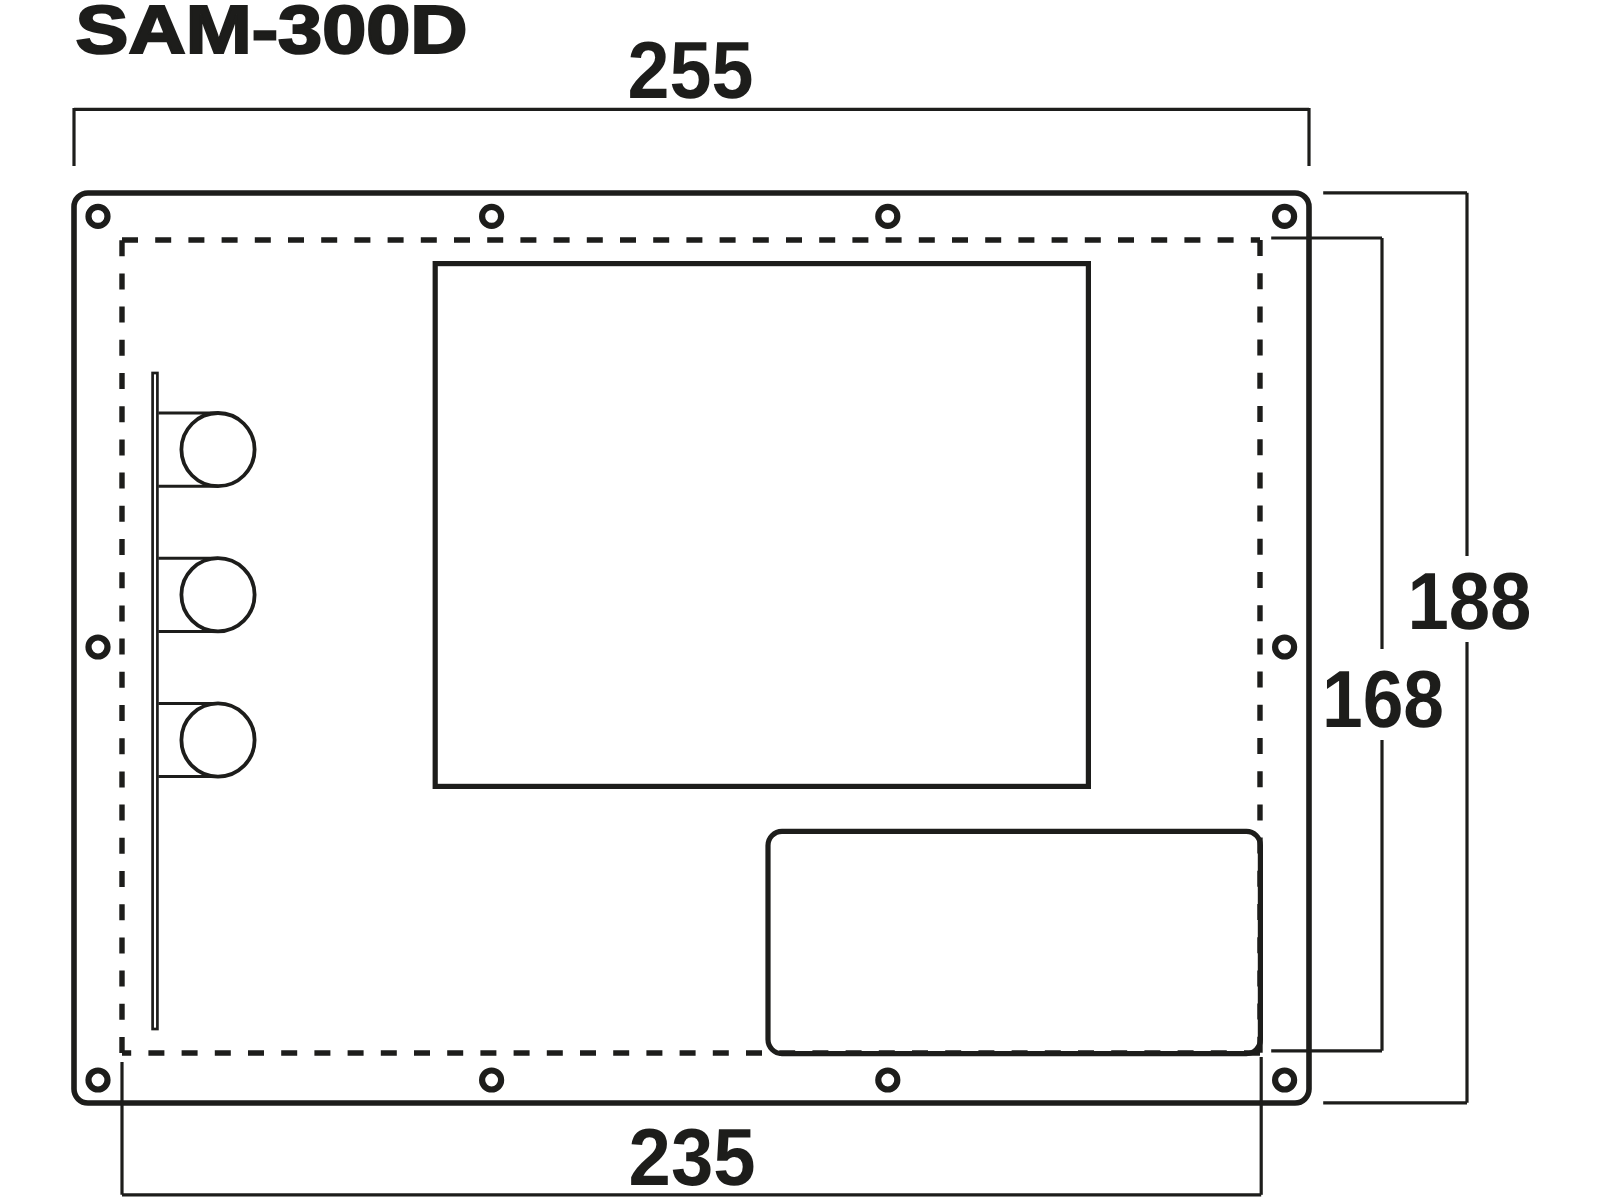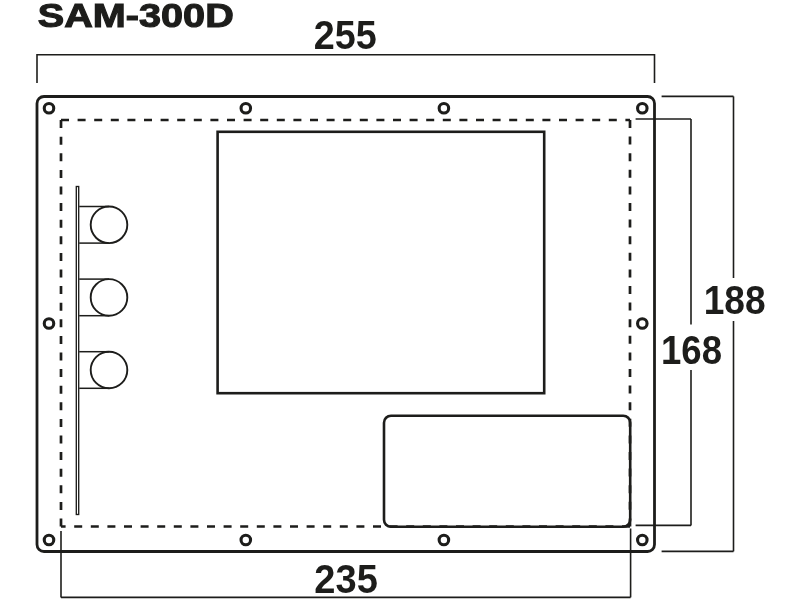--- a/index.html
+++ b/index.html
@@ -1,17 +1,17 @@
 <!DOCTYPE html>
 <html><head>
 <meta charset="utf-8">
 <title>SAM-300D</title>
 <style>
   html,body{margin:0;padding:0;background:#ffffff;}
-  .page{width:800px;height:600px;position:relative;background:#ffffff;overflow:hidden;}
+  .page{width:800px;height:600px;position:relative;background:#ffffff;overflow:hidden;border-radius:10px;}
   text{font-family:"Liberation Sans",sans-serif;fill:#1d1d1b;}
 </style>
 </head>
 <body>
 <div class="page">
 <svg width="800" height="600" viewBox="0 0 800 600" xmlns="http://www.w3.org/2000/svg">
 
   <rect x="0" y="0" width="800" height="600" fill="#ffffff"></rect>
 
   <text x="37.8" y="26.5" font-size="34" font-weight="bold" stroke="#1d1d1b" stroke-width="1.1" textLength="196" lengthAdjust="spacingAndGlyphs">SAM-300D</text>

